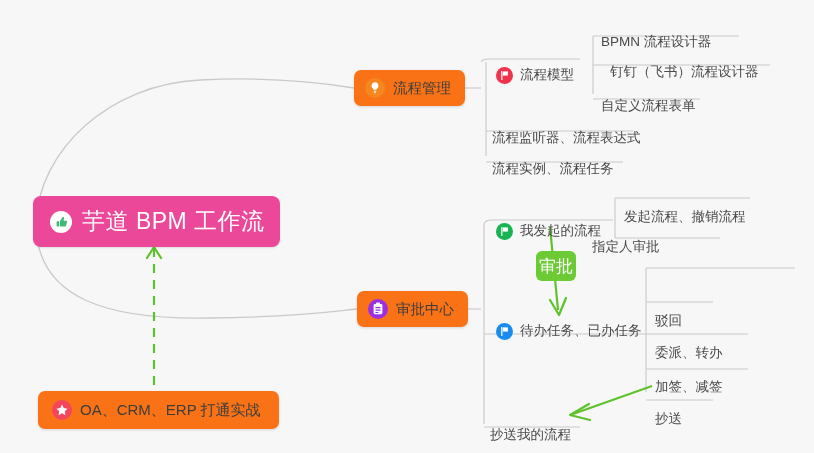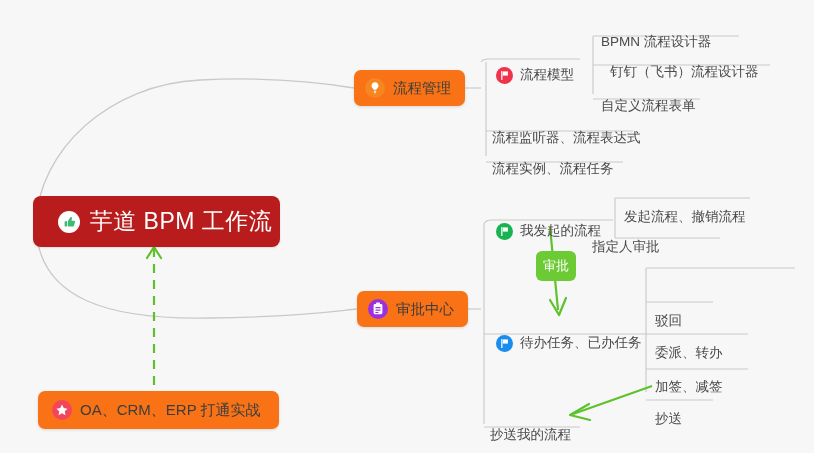--- a/index.html
+++ b/index.html
@@ -23,28 +23,27 @@
     pointer-events: none;
   }
 
   
   .root-node {
     position: absolute;
     left: 33px;
     top: 196px;
     width: 247px;
     height: 51px;
-    background: #b91c1c;
+    background: #ec4899;
     border-radius: 8px;
     box-sizing: border-box;
     display: flex;
     align-items: center;
     padding-left: 17px;
     box-shadow: 0 1px 2px rgba(0,0,0,0.10);
-    justify-content: center;
   }
   .root-label {
     color: #ffffff;
     font-size: 23px;
     letter-spacing: 0.5px;
     margin-left: 10px;
     white-space: nowrap;
   }
 
   
@@ -111,21 +110,21 @@
     height: 30px;
     background: #6ccb35;
     border-radius: 6px;
     display: flex;
     align-items: center;
     justify-content: center;
     z-index: 4;
   }
   .badge-label {
     color: #ffffff;
-    font-size: 13px;
+    font-size: 17px;
     white-space: nowrap;
   }
 </style>
 </head>
 <body>
 
 <div id="canvas">
 
   <svg id="wires" viewBox="0 0 814 453" xmlns="http://www.w3.org/2000/svg">
 
@@ -250,21 +249,21 @@
     <span class="leaf-text">我发起的流程</span>
   </div>
 
   <div class="leaf" style="left:624px; top:186px;">
     <span class="leaf-text">发起流程、撤销流程</span>
   </div>
   <div class="leaf" style="left:592px; top:216px;">
     <span class="leaf-text">指定人审批</span>
   </div>
 
-  <div class="leaf with-icon" style="left:496px; top:312px;font-family:Liberation Serif, serif;">
+  <div class="leaf with-icon" style="left:496px; top:300px;font-family:Liberation Serif, serif;">
     <span class="icon icon-round icon-17">
       <svg width="17" height="17" viewBox="0 0 17 17" xmlns="http://www.w3.org/2000/svg">
         <circle cx="8.5" cy="8.5" r="8.5" fill="#1a8cf0"></circle>
         <rect x="5.2" y="4.0" width="1.25" height="9.0" rx="0.5" fill="#ffffff"></rect>
         <path d="M6.8 4.4 h5.1 v4.2 h-5.1 z" fill="#ffffff"></path>
       </svg>
     </span>
     <span class="leaf-text">待办任务、已办任务</span>
   </div>
 

